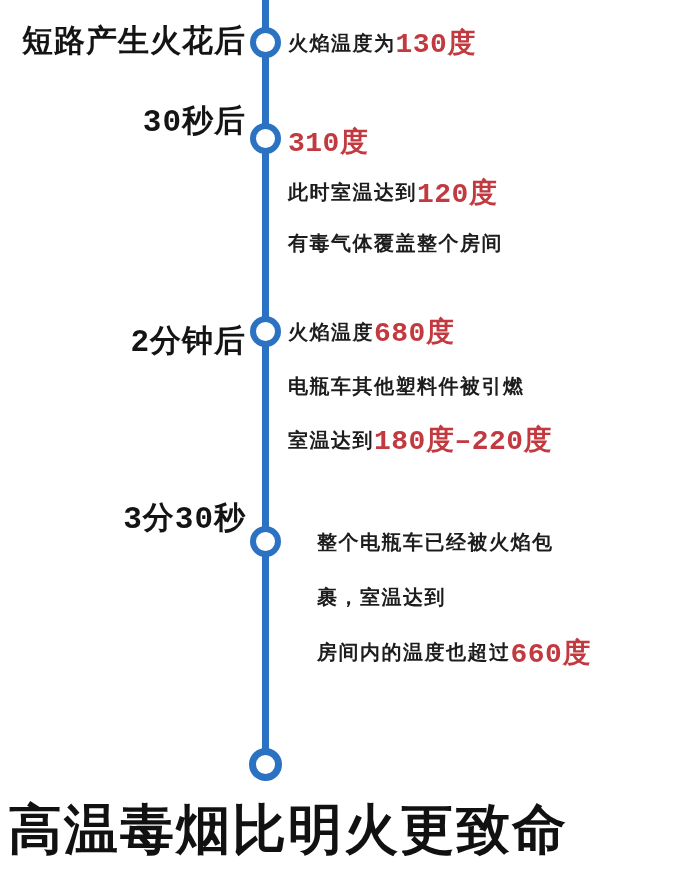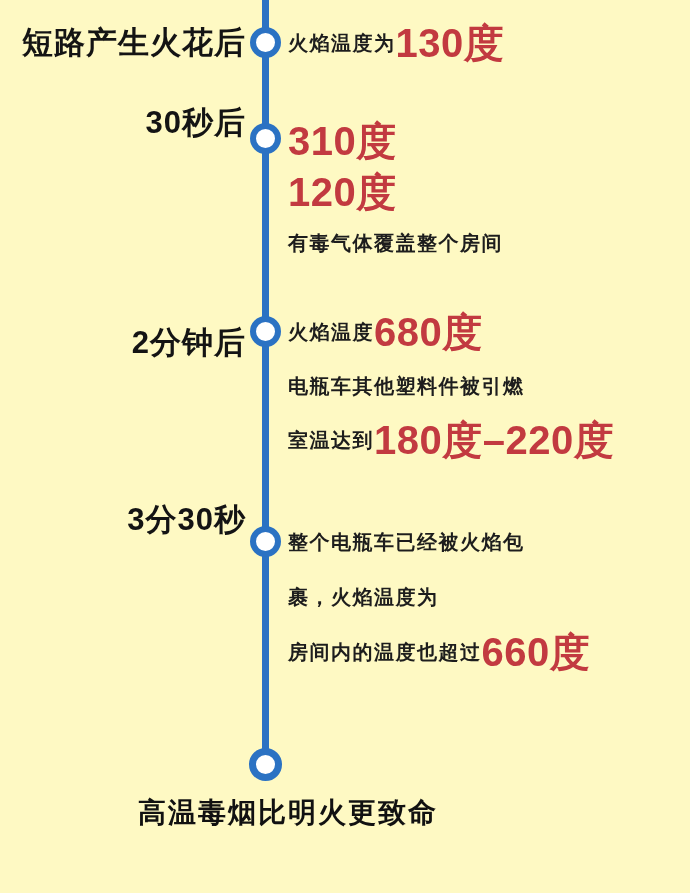--- a/index.html
+++ b/index.html
@@ -1,19 +1,19 @@
 <!DOCTYPE html>
 <html><head>
 <meta charset="utf-8">
 <style>
   html,body { margin:0; padding:0; background:#e9e9e9; }
   .page {
     position:relative; width:690px; height:893px; margin:0 auto;
-    background:#fef9c3; overflow:hidden;
-    font-family:Liberation Sans, sans-serif;
+    background:#ffffff; overflow:hidden;
+    font-family:Liberation Mono, monospace;
   }
   
   .axis {
     position:absolute; left:262px; top:0; width:7px; height:751px;
     background:#2b72c3;
   }
   
   .node {
     position:absolute; left:250px; width:31px; height:31px;
     border:6px solid #2b72c3; border-radius:50%;
@@ -27,46 +27,46 @@
   
   .time-label {
     position:absolute; left:0; width:246px; text-align:right;
     font-size:31px; font-weight:900; letter-spacing:1px;
     color:#141414; line-height:53px; white-space:nowrap;
   }
   
   .content { position:absolute; left:288px; }
   .line { display:flex; align-items:center; white-space:nowrap; }
   .seg { color:#1d1d1d; font-size:20px; font-weight:700; letter-spacing:1.5px; }
-  .seg.red { color:#c23a40; font-size:40px; font-weight:800; letter-spacing:0.5px; }
+  .seg.red { color:#c23a40; font-size:28px; font-weight:800; letter-spacing:0.5px; }
 
   
   .event-0 .node { top:27px; }
   .event-0 .time-label { top:16px; }
   .event-0 .content { top:17px; }
   .event-0 .line { height:52px; }
 
   .event-1 .node { top:123px; }
   .event-1 .time-label { top:96px; }
   .event-1 .content { top:116px; }
   .event-1 .line { height:51px; }
 
   .event-2 .node { top:316px; }
   .event-2 .time-label { top:316px; }
   .event-2 .content { top:305px; }
   .event-2 .line { height:54px;align-items:center; }
 
   .event-3 .node { top:526px; }
   .event-3 .time-label { top:493px; }
   .event-3 .content { top:515px; }
-  .event-3 .line { height:55px; }
+  .event-3 .line { height:55px;margin-left:29px; }
 
   .footer-title {
     position:absolute; top:794px; left:0; width:576px;
-    text-align:center; font-size:28px; font-weight:900;
+    text-align:center; font-size:54px; font-weight:900;
     letter-spacing:2px; color:#111111; white-space:nowrap;
   }
 </style>
 </head>
 <body>
 
 <div class="page">
   <div class="axis"></div>
   <div id="events-root">
       <div class="event event-0">
@@ -80,20 +80,21 @@
         </div>
       </div>
       <div class="event event-1">
         <div class="node"></div>
         <div class="time-label">30秒后</div>
         <div class="content">
           <div class="line">
             <span class="seg red">310度</span>
           </div>
           <div class="line">
+            <span class="seg">此时室温达到</span>
             <span class="seg red">120度</span>
           </div>
           <div class="line">
             <span class="seg">有毒气体覆盖整个房间</span>
           </div>
         </div>
       </div>
       <div class="event event-2">
         <div class="node"></div>
         <div class="time-label">2分钟后</div>
@@ -112,21 +113,21 @@
         </div>
       </div>
       <div class="event event-3">
         <div class="node"></div>
         <div class="time-label">3分30秒</div>
         <div class="content">
           <div class="line">
             <span class="seg">整个电瓶车已经被火焰包</span>
           </div>
           <div class="line">
-            <span class="seg">裹，火焰温度为</span>
+            <span class="seg">裹，室温达到</span>
           </div>
           <div class="line">
             <span class="seg">房间内的温度也超过</span>
             <span class="seg red">660度</span>
           </div>
         </div>
       </div>
     </div>
   <div class="end-node"></div>
   <div class="footer-title">高温毒烟比明火更致命</div>

